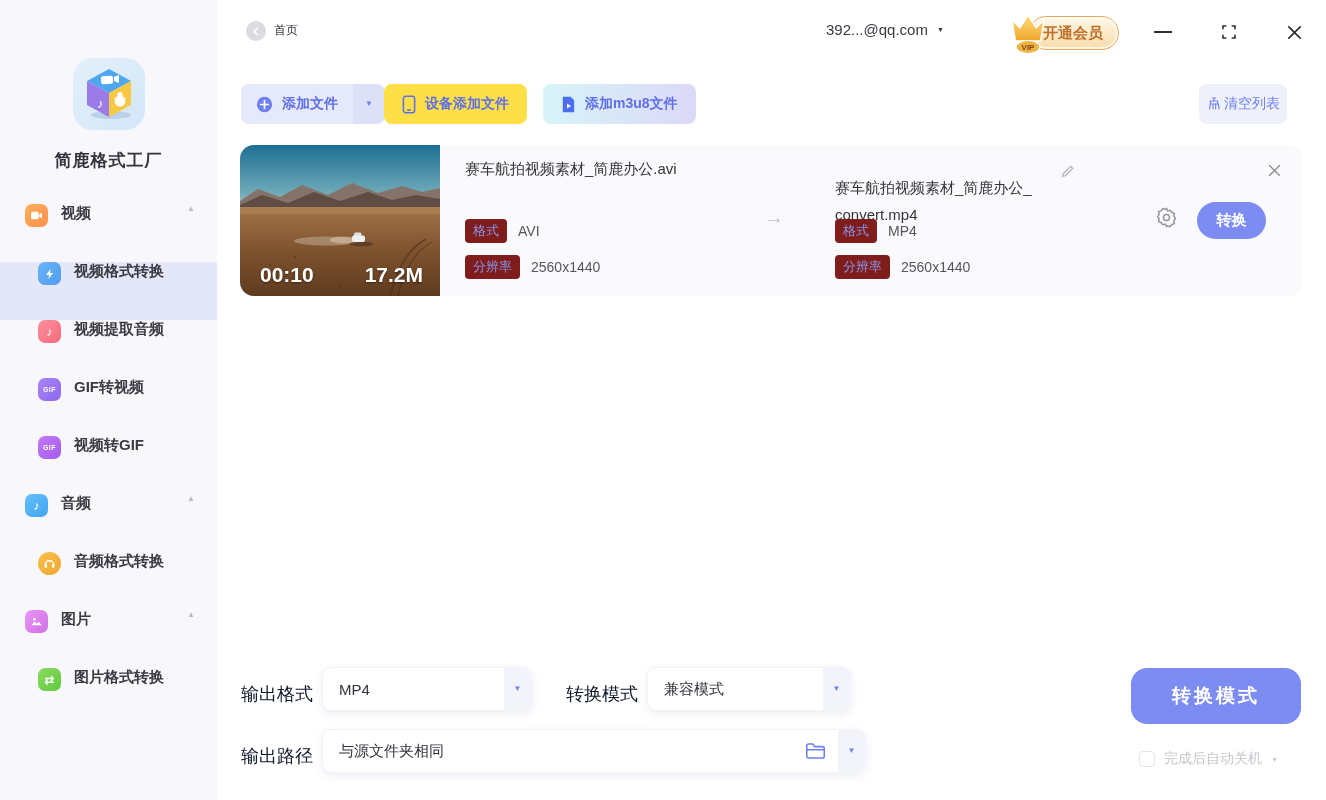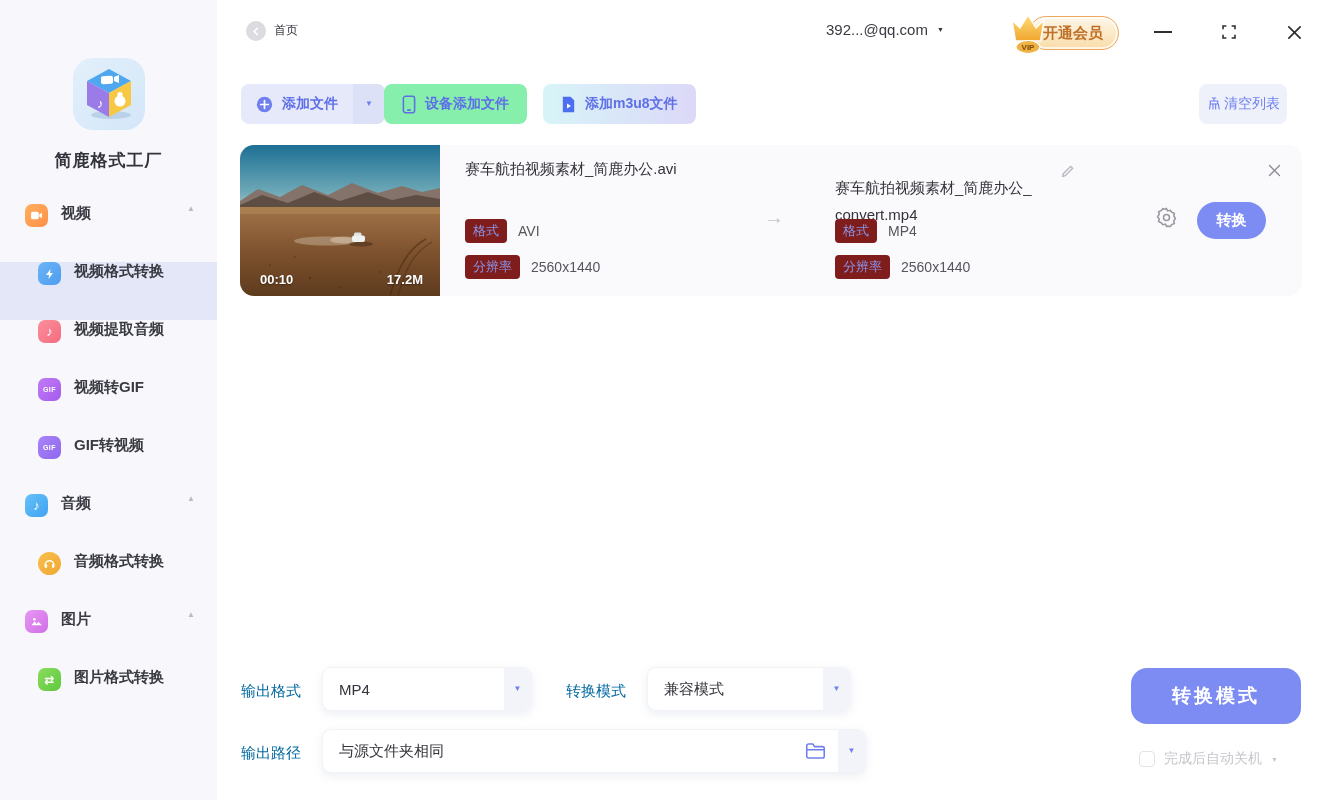--- a/index.html
+++ b/index.html
@@ -50,47 +50,47 @@
   .win-btn { position:absolute; top:19px; width:26px; height:26px; display:flex; align-items:center; justify-content:center; cursor:pointer; }
   .win-min { left:1150px; } .win-max { left:1216px; } .win-close { left:1281px; }
   .min-line { width:18px; border-top:2px solid #2F2F33; }
 
   
   .tb-btn { position:absolute; top:84px; height:40px; display:flex; align-items:center; border-radius:8px; cursor:pointer; }
   .tb-label { font-size:14px; font-weight:bold; color:#5F6FE8; }
   .btn-add { left:241px; }
   .btn-add .seg-main { height:40px; display:flex; align-items:center; gap:9px; padding:0 15px; background:#E5E9F9; border-radius:8px 0 0 8px; }
   .btn-add .seg-arrow { height:40px; width:32px; background:#DCE1F7; border-radius:0 8px 8px 0; display:flex; align-items:center; justify-content:center; }
-  .btn-device { left:384px; padding:0 18px; gap:9px; background:#86efac; }
+  .btn-device { left:384px; padding:0 18px; gap:9px; background:#fde047; }
   .btn-m3u8 { left:543px; padding:0 18px; gap:9px; background:linear-gradient(90deg,#D7F4F8,#DCD8F8); }
   .btn-clear { left:1199px; width:88px; justify-content:center; gap:2px; background:#EEF0FA; }
   .btn-clear .tb-label { font-weight:normal; color:#6F80EE; }
 
   
   .card { position:absolute; left:240px; top:145px; width:1062px; height:151px; background:#FAFAFD; border-radius:14px; }
   .thumb { position:absolute; left:0; top:0; width:200px; height:151px; border-radius:14px 0 0 14px; overflow:hidden; }
-  .thumb-overlay { position:absolute; font-size:13px; font-weight:bold; color:#fff; text-shadow:0 1px 2px rgba(0,0,0,.45); }
+  .thumb-overlay { position:absolute; font-size:21px; font-weight:bold; color:#fff; text-shadow:0 1px 2px rgba(0,0,0,.45); }
   .t-dur { left:20px; bottom:9px; }
   .t-size { right:17px; bottom:9px; }
   .file-name { position:absolute; font-size:15px; color:#33333B; }
   .src-name { left:225px; top:15px; }
   .dst-name { left:595px; top:29px; width:236px; line-height:27px; }
   .meta-row { position:absolute; display:flex; align-items:center; height:24px; }
   .badge { height:24px; display:flex; align-items:center; padding:0 8px; background:#7f1d1d; border-radius:4px; font-size:13px; color:#8A94E8; }
   .meta-val { margin-left:11px; font-size:14px; color:#55555D; }
   .row-src-fmt { left:225px; top:74px; } .row-src-res { left:225px; top:110px; }
   .row-dst-fmt { left:595px; top:74px; } .row-dst-res { left:595px; top:110px; }
   .flow-arrow { position:absolute; left:524px; top:61px; font-size:20px; color:#C2C2C8; }
   .edit-pencil { position:absolute; left:820px; top:18px; cursor:pointer; }
   .gear { position:absolute; left:915px; top:61px; cursor:pointer; }
   .convert-btn { position:absolute; left:957px; top:57px; width:69px; height:37px; border-radius:19px; background:#7C8CF2; color:#fff; font-size:15px; font-weight:bold; display:flex; align-items:center; justify-content:center; cursor:pointer; }
   .card-close { position:absolute; left:1024px; top:15px; width:20px; height:20px; display:flex; align-items:center; justify-content:center; cursor:pointer; }
 
   
-  .f-label { position:absolute; font-size:15px; color:#0369a1; }
+  .f-label { position:absolute; font-size:18px; color:#0f172a; }
   .lbl-fmt { left:241px; top:682px; } .lbl-mode { left:566px; top:682px; } .lbl-path { left:241px; top:744px; }
   .select { position:absolute; height:44px; background:#fff; border:1px solid #F2F3F8; border-radius:9px; box-shadow:0 3px 10px rgba(110,120,165,.13); display:flex; align-items:center; overflow:hidden; cursor:pointer; }
   .sel-fmt { left:322px; top:667px; width:210px; }
   .sel-mode { left:647px; top:667px; width:204px; }
   .sel-path { left:322px; top:729px; width:544px; cursor:text; }
   .sel-value { flex:1; padding-left:16px; font-size:15px; color:#33333B; }
   .sel-arrow-seg { width:27px; align-self:stretch; background:#F3F4FA; display:flex; align-items:center; justify-content:center; cursor:pointer; }
   .folder-btn { margin-right:12px; display:flex; cursor:pointer; }
   .convert-all { position:absolute; left:1131px; top:668px; width:170px; height:56px; border-radius:16px; background:#7C8CF2; color:#fff; font-size:19px; font-weight:bold; letter-spacing:3px; display:flex; align-items:center; justify-content:center; cursor:pointer; }
   .shutdown { position:absolute; left:1139px; top:750px; display:flex; align-items:center; gap:9px; }
@@ -147,31 +147,31 @@
       </div>
 
       <div class="m-row sub">
         <span class="m-icon ic-extract">
             <span class="glyph-char">♪</span>
           </span>
         <span class="m-label">视频提取音频</span>
       </div>
 
       <div class="m-row sub">
+        <span class="m-icon ic-gif2v">
+            <span class="gif-txt">GIF</span>
+          </span>
+        <span class="m-label">GIF转视频</span>
+      </div>
+
+      <div class="m-row sub">
         <span class="m-icon ic-v2gif">
             <span class="gif-txt">GIF</span>
           </span>
         <span class="m-label">视频转GIF</span>
-      </div>
-
-      <div class="m-row sub">
-        <span class="m-icon ic-gif2v">
-            <span class="gif-txt">GIF</span>
-          </span>
-        <span class="m-label">GIF转视频</span>
       </div>
 
       <div class="m-row group">
         <span class="m-icon ic-audio">
             <span class="glyph-char">♪</span>
           </span>
         <span class="m-label">音频</span>
         <span class="collapse">▲</span>
       </div>
 

